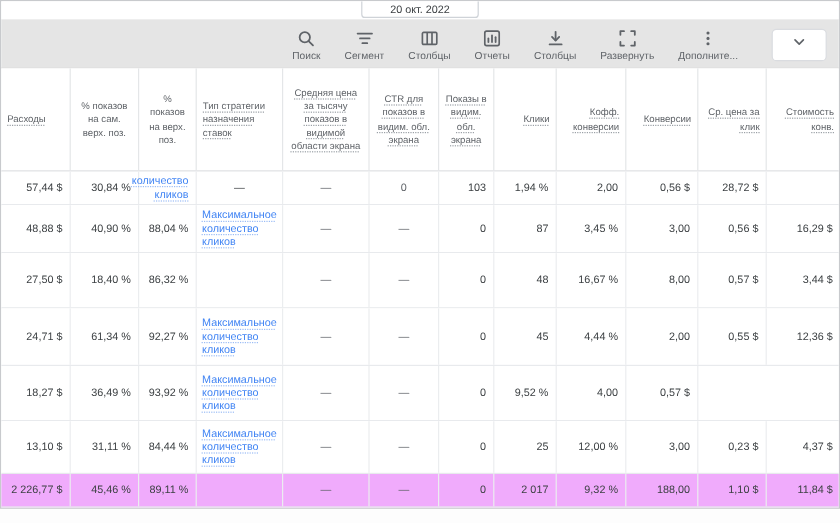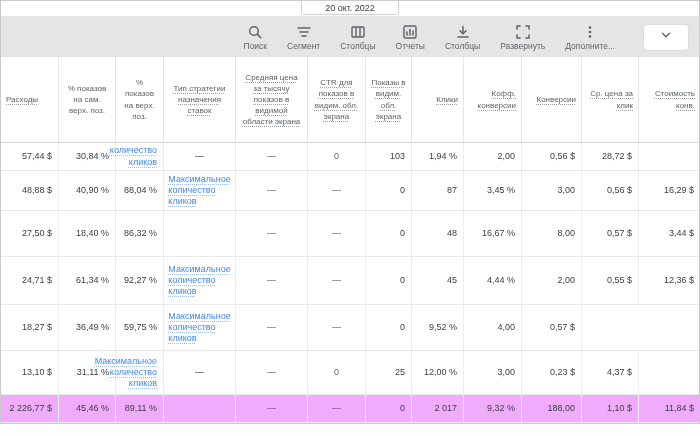--- a/index.html
+++ b/index.html
@@ -24,21 +24,21 @@
   .collapse-btn svg{width:14px;height:14px}
 
   
   .table{width:100%}
   .thead,.tr{display:grid;grid-template-columns:58px 57px 48px 72px 72px 58px 46px 52px 58px 60px 57px 62px}
   .thead{height:86px;border-bottom:1px solid #d7d9dc;background:#fff}
   .th{border-right:1px solid #e4e6e8;padding:4px 5px;font-size:8px;color:#5f6368;
     display:flex;align-items:center;line-height:1.4;cursor:pointer}
   .th .lbl{text-decoration:underline dotted;text-decoration-color:#9aa0a6;text-underline-offset:2px}
   .th:nth-child(2) .lbl,.th:nth-child(3) .lbl{text-decoration:none}
-  .th:nth-child(1),.th:nth-child(4){justify-content:flex-start;text-align:center}
+  .th:nth-child(1),.th:nth-child(4){justify-content:flex-start;text-align:left}
   .th:nth-child(2),.th:nth-child(3),.th:nth-child(5),.th:nth-child(6),.th:nth-child(7){justify-content:center;text-align:center}
   .th:nth-child(n+8){justify-content:flex-end;text-align:right}
 
   .tr{border-bottom:1px solid #e8eaed;background:#fff}
   .tr.summary{background:#f0abfc}
   .td{border-right:1px solid #ebedef;padding:2px 6px;font-size:9px;color:#3c4043;
     display:flex;align-items:center;justify-content:flex-end;line-height:1.2;text-align:right}
   .td:nth-child(4){justify-content:center;text-align:left}
   .td:nth-child(5),.td:nth-child(6){justify-content:center;text-align:center;color:#5f6368}
   .td .link{color:#4285f4;text-decoration:underline dotted;text-decoration-color:#9bbcf5;
@@ -254,34 +254,35 @@
           <div class="td">0</div>
           <div class="td">45</div>
           <div class="td">4,44 %</div>
           <div class="td">2,00</div>
           <div class="td">0,55 $</div>
           <div class="td">12,36 $</div>
         </div>
         <div class="tr">
           <div class="td">18,27 $</div>
           <div class="td">36,49 %</div>
-          <div class="td">59,75 %</div>
+          <div class="td">93,92 %</div>
           <div class="td">
             <span class="link">Максимальное количество кликов</span>
           </div>
           <div class="td">—</div>
           <div class="td">—</div>
           <div class="td">0</div>
           <div class="td">9,52 %</div>
           <div class="td">4,00</div>
           <div class="td">0,57 $</div>
         </div>
         <div class="tr">
           <div class="td">13,10 $</div>
           <div class="td">31,11 %</div>
+          <div class="td">84,44 %</div>
           <div class="td">
             <span class="link">Максимальное количество кликов</span>
           </div>
           <div class="td">—</div>
           <div class="td">—</div>
           <div class="td">0</div>
           <div class="td">25</div>
           <div class="td">12,00 %</div>
           <div class="td">3,00</div>
           <div class="td">0,23 $</div>

